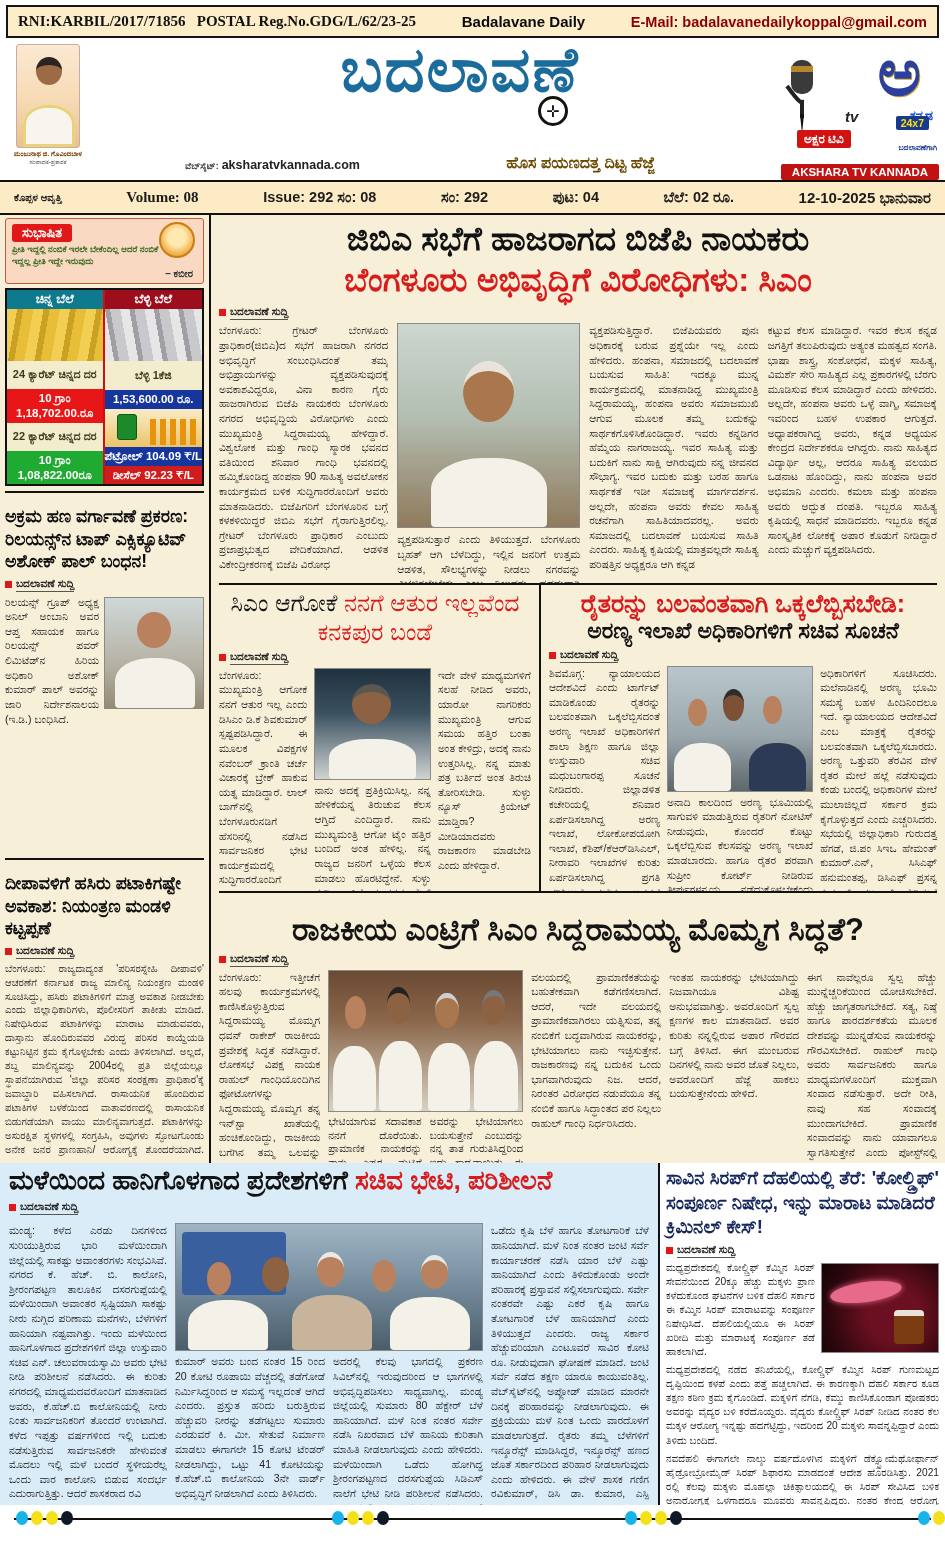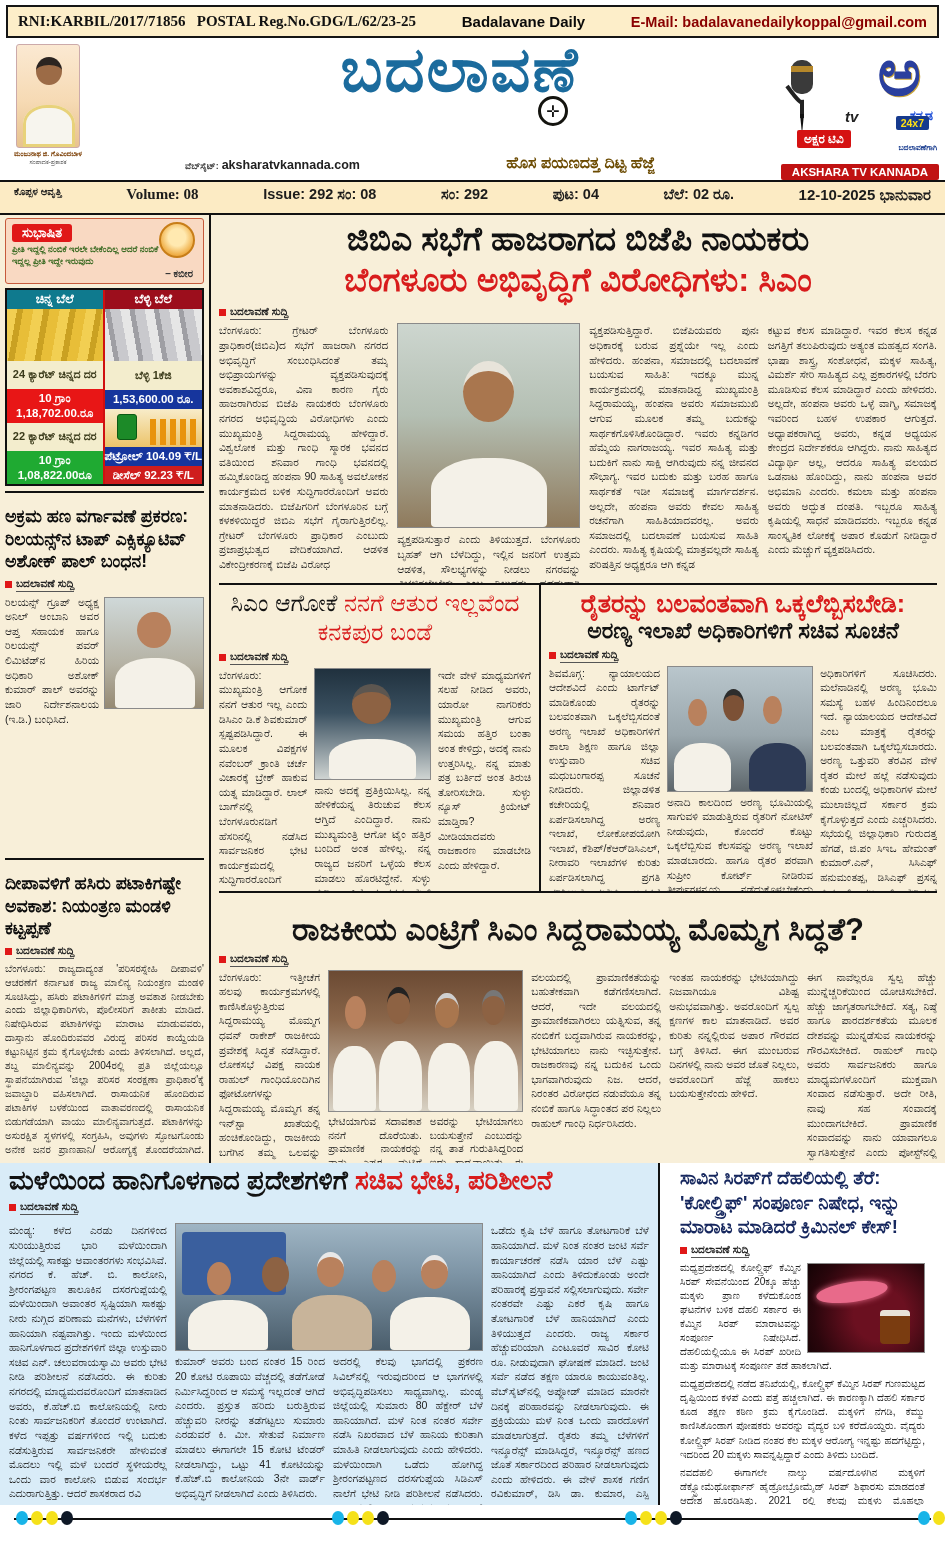--- a/index.html
+++ b/index.html
@@ -30,21 +30,21 @@
   .logo .mic{position:absolute;left:2px;top:16px}
   .logo .bigA{position:absolute;right:18px;top:-8px;font-size:66px;font-weight:bold;color:#2a3f9e;text-shadow:1px 1px 0 #caa43a}
   .logo .tvtxt{position:absolute;left:64px;top:66px;font-size:15px;font-weight:bold;color:#222;font-style:italic}
   .logo .knd{position:absolute;right:6px;top:66px;font-size:13px;font-weight:bold;color:#1d4ed8}
   .logo .redbox{position:absolute;left:16px;top:88px;background:#d51212;color:#fff;font-size:12px;font-weight:bold;padding:2px 7px;border-radius:2px}
   .logo .badge{position:absolute;right:10px;top:74px;background:#163a8e;color:#ffe013;font-size:10.5px;font-weight:bold;padding:1px 5px;border-radius:2px}
   .logo .badge2{position:absolute;right:2px;top:101px;font-size:7.5px;color:#163a8e;font-weight:bold}
   .logo .strip{position:absolute;left:0;bottom:4px;width:100%;background:#c01212;color:#fff;text-align:center;font-size:11.5px;font-weight:bold;padding:2px 0;border-radius:2px}
 
   
-  .issueline{border-top:2px solid #111;border-bottom:2px solid #111;background:#fcebc4;display:flex;justify-content:space-between;padding:4px 14px;height:36px;font-weight:bold}
+  .issueline{border-top:2px solid #111;border-bottom:2px solid #111;background:#fcebc4;display:flex;align-items:center;justify-content:space-between;padding:4px 14px;height:36px;font-weight:bold}
   .issueline .ed{font-size:10px}
   .issueline .vol{font-family:"Liberation Serif",serif;font-size:15px}
   .issueline .it{font-size:14.5px}
   .issueline .dt{font-size:15px}
 
   
   .content{flex:1;display:flex;flex-direction:column;background:#f8efd9}
   .topsection{display:flex;height:948px;overflow:hidden}
   .sidebar{width:211px;border-right:2px solid #111;padding:3px 5px;overflow:hidden}
   .main{width:734px;padding:2px 8px;overflow:hidden}
@@ -131,21 +131,21 @@
   .row4{display:flex;height:342px;overflow:hidden}
   .art-rain{width:660px;background:#d9ecf8;border-right:2px solid #111;padding:3px 9px;overflow:hidden}
   .art-rain h2{text-align:left;font-weight:bold;font-size:26px;line-height:1.15}
   .rainbody{display:flex;gap:8px;margin-top:8px}
   .rainbody .w1{flex:1;overflow:hidden}
   .rainbody .w2{flex:1.95;overflow:hidden}
   .rainbody .w3{flex:1;overflow:hidden}
   .photo-rain{width:100%;height:128px;margin-bottom:3px;background:linear-gradient(180deg,#9fb5c4 0%,#7d94a5 40%,#4a5d6b 100%)}
   .under{display:flex;gap:8px}
   .under div{flex:1;overflow:hidden}
-  .art-syrup{flex:1;background:#fff;padding:3px 20px;overflow:hidden}
+  .art-syrup{flex:1;background:#fff;padding:3px 6px;overflow:hidden}
   .art-syrup h2{font-size:18.5px;line-height:1.3;font-weight:bold;color:#16275e}
   .photo-syrup{float:right;width:118px;height:90px;margin:2px 0 4px 6px;background:radial-gradient(circle at 62% 58%,#6b1020 0 30%,#2a060c 75%,#140305 100%)}
   .photo-syrup .spoon{position:absolute;left:8px;top:18px;width:72px;height:20px;border-radius:50%;background:#e86a8a;transform:rotate(-8deg);box-shadow:0 0 6px #e86a8a}
   .photo-syrup .bottle{position:absolute;right:14px;bottom:8px;width:30px;height:34px;background:#7a3c10;border-radius:4px;border-top:6px solid #e8e2d8}
   .art-syrup .bodytxt{font-size:10.2px}
   .art-syrup p{margin-bottom:4px}
 
   
   .bottomstrip{height:38px;background:#fff;position:relative;overflow:hidden}
   .regline{position:absolute;top:13px;left:14px;right:14px;height:2px;background:#111}

